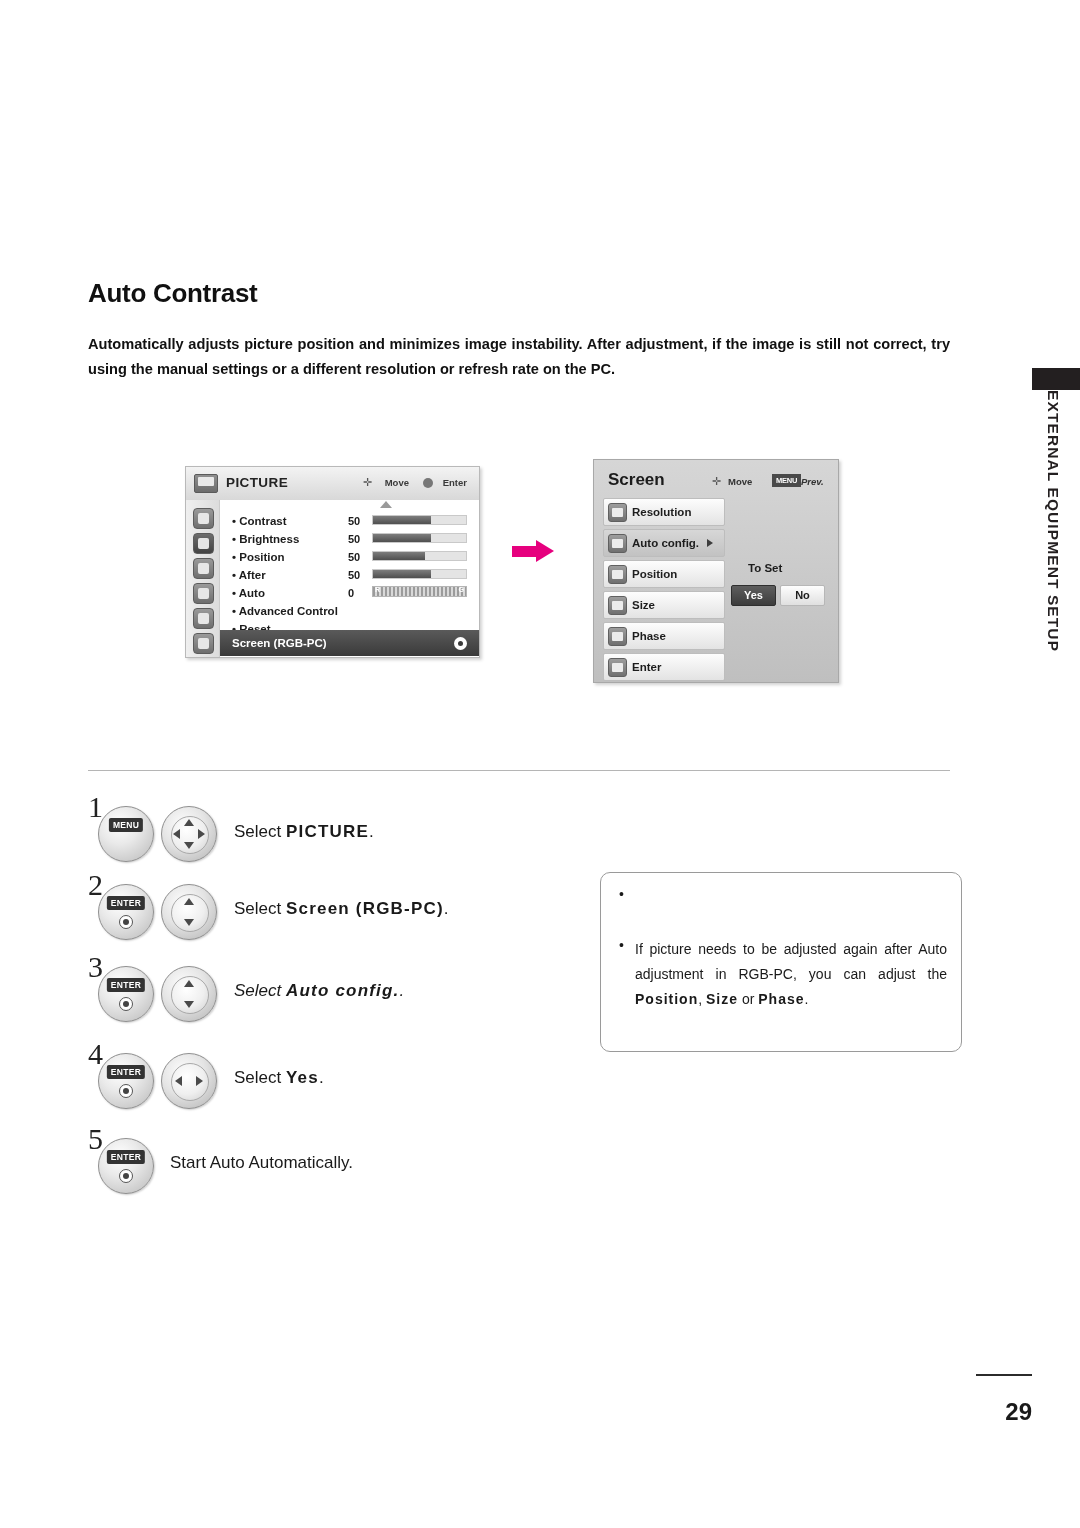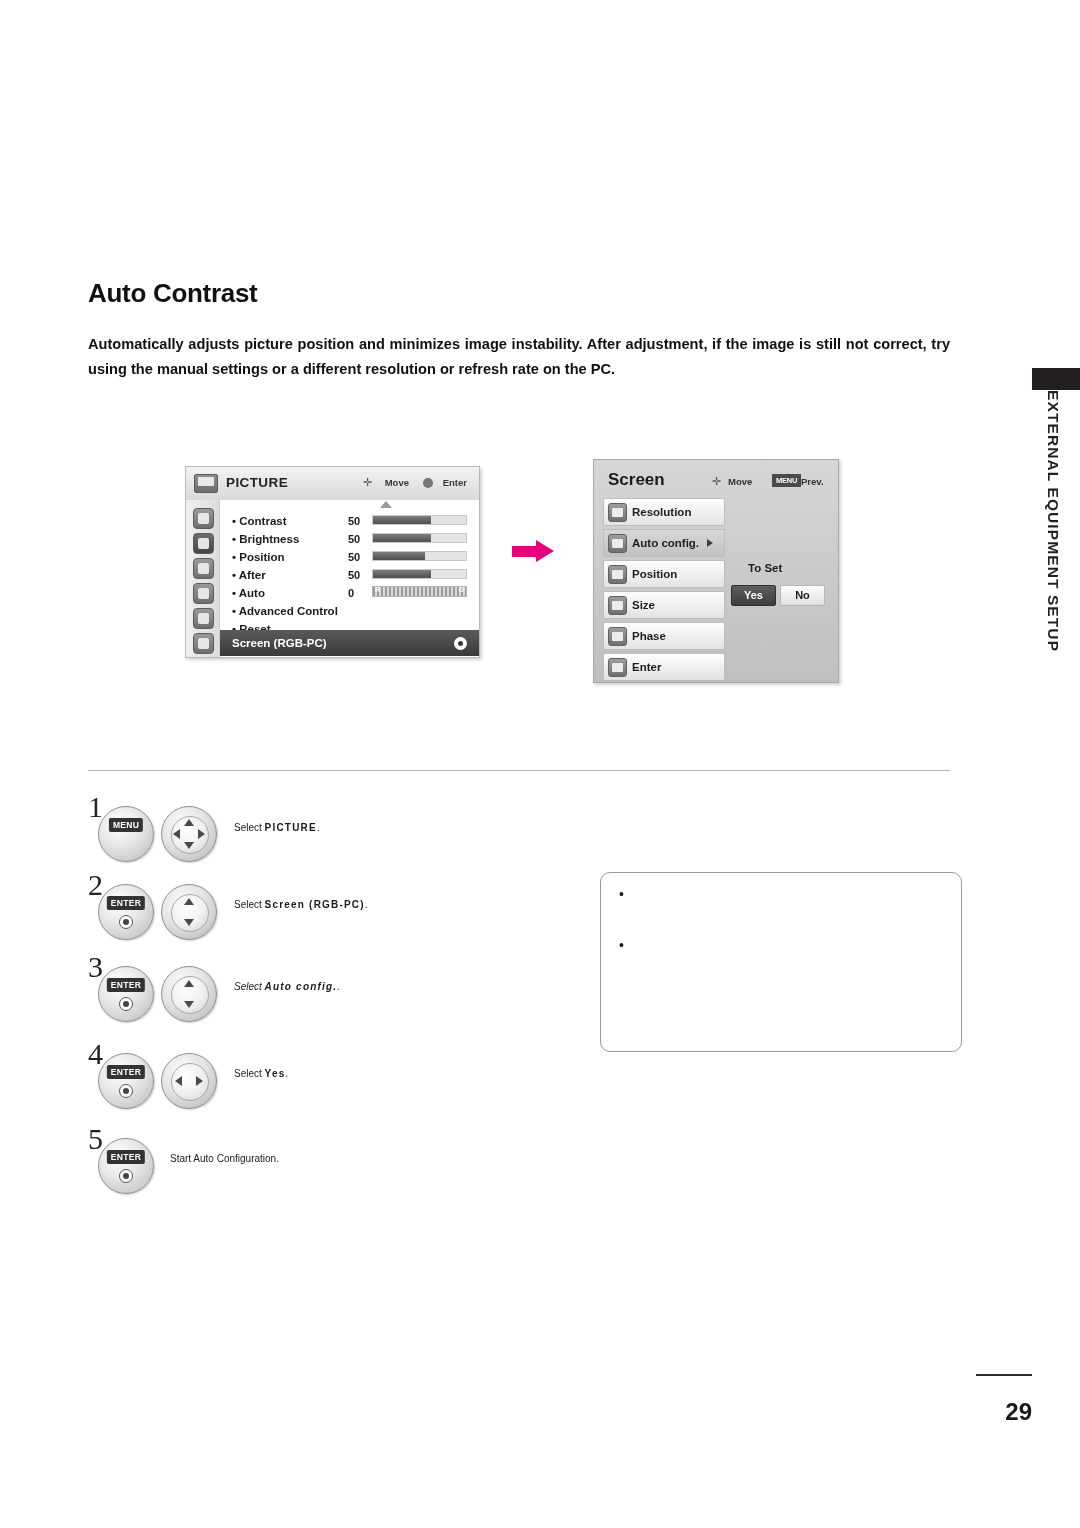--- a/index.html
+++ b/index.html
@@ -303,20 +303,21 @@
     font-weight: bold;
     padding: 2px 4px;
     letter-spacing: -0.2px;
   }
   .scr-prev {
     position: absolute;
     left: 207px; top: 16px;
     font-size: 9.5px;
     font-weight: bold;
     color: #333;
+    font-style: italic;
   }
   .scr-item {
     position: absolute;
     left: 9px;
     width: 120px; height: 26px;
     background: linear-gradient(to bottom,#fdfdfd,#e3e3e3);
     border: 1px solid #bdbdbd;
     border-radius: 2px;
   }
   .scr-item.active {
@@ -460,21 +461,21 @@
     position: absolute;
     width: 0; height: 0;
   }
   .tri.up { border-left: 5px solid transparent; border-right: 5px solid transparent; border-bottom: 7px solid #4a4a4a; }
   .tri.down { border-left: 5px solid transparent; border-right: 5px solid transparent; border-top: 7px solid #4a4a4a; }
   .tri.left { border-top: 5px solid transparent; border-bottom: 5px solid transparent; border-right: 7px solid #4a4a4a; }
   .tri.right { border-top: 5px solid transparent; border-bottom: 5px solid transparent; border-left: 7px solid #4a4a4a; }
 
   .step-text {
     position: absolute;
-    font-size: 10px;
+    font-size: 17px;
     color: #1a1a1a;
   }
   .step-text b {
     font-weight: bold;
     letter-spacing: 1.2px;
   }
 
   
   .note-box {
     position: absolute;
@@ -715,23 +716,24 @@
 <div class="step-text" style="left:234px; top:1068px;">
   <span>Select </span><b>Yes</b><span>.</span>
 </div>
 
 <div class="step-num" style="left:88px; top:1122px;">5</div>
 <div class="btn-round" style="left:98px; top:1138px;">
   <div class="cap">ENTER</div>
   <div class="cdot"></div>
 </div>
 <div class="step-text" style="left:170px; top:1153px;">
-  <span>Start Auto Configuration.</span>
+  <span>Start Auto Automatically.</span>
 </div>
 
 <div class="note-box">
   <div class="note-bullet" style="left:18px; top:13px;">•</div>
 
   <div class="note-bullet" style="left:18px; top:64px;">•</div>
+  <div class="note-item" style="left:34px; top:64px; width:312px;"><span>If picture needs to be adjusted again after Auto adjustment in RGB-PC, you can adjust the </span><b>Position</b><span>, </span><b>Size</b><span> or </span><b>Phase</b><span>.</span></div>
 </div>
 
 <div class="foot-rule"></div>
 <div class="page-num">29</div>
 
 </body></html>

